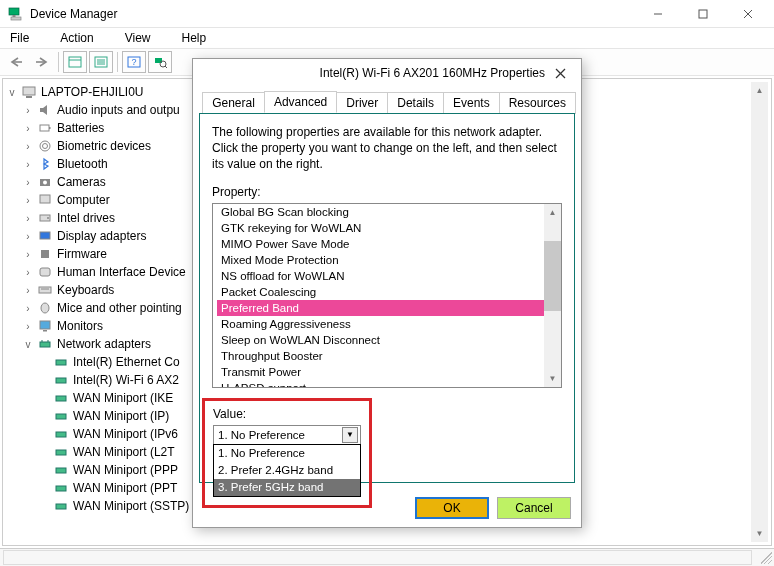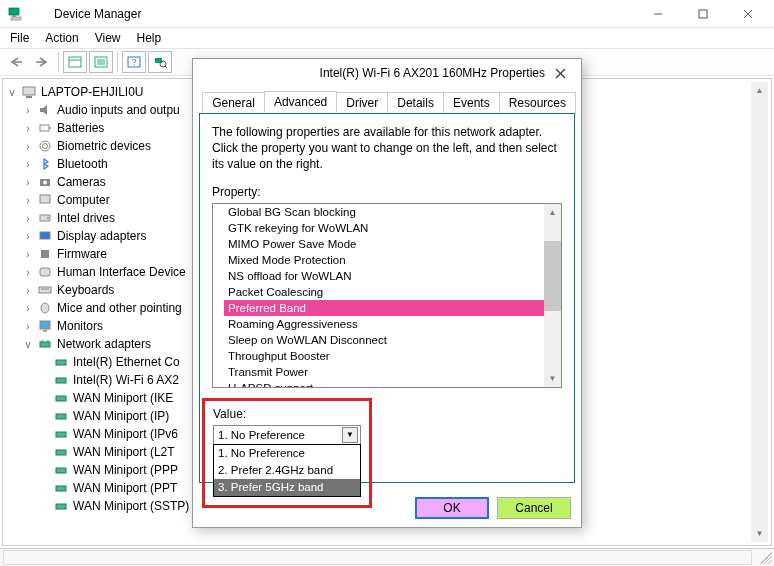--- a/index.html
+++ b/index.html
@@ -13,32 +13,31 @@
     height: 566px;
     overflow: hidden;
     position: relative;
   }
   .titlebar {
     height: 28px;
     display: flex;
     align-items: center;
     padding: 0 4px 0 8px;
     border-bottom: 1px solid #e5e5e5;
-    gap: 24px;
   }
   .titlebar .icon { width:16px; height:16px; margin-right:6px; display:flex; align-items:center; justify-content:center; }
   .titlebar .title { flex:1; }
   .winbtns { display:flex; }
   .winbtn { width:45px; height:28px; display:flex; align-items:center; justify-content:center; color:#555; }
   .menubar {
     height: 20px;
     display:flex;
     align-items:center;
     padding: 0 4px;
-    gap: 4px;
+    gap: 19px;
   }
   .menubar span { padding: 2px 6px; }
   .toolbar {
     height: 28px;
     border-top:1px solid #e5e5e5;
     border-bottom:1px solid #e5e5e5;
     display:flex;
     align-items:center;
     padding: 0 4px;
     gap:2px;
@@ -136,21 +135,21 @@
   .col-left { flex:1; }
   .col-right { width:150px; position:relative;}
   .collabel { margin-bottom:4px; display:block;}
   .listbox {
     border:1px solid #888;
     height:185px;
     overflow:hidden;
     position:relative;
     background:#fff;
   }
-  .listbox-inner { position:absolute; left:11px; top:0; right:17px; }
+  .listbox-inner { position:absolute; left:4px; top:0; right:17px; }
   .li { padding:1px 4px; white-space:nowrap; font-size:11.5px; line-height:14px;}
   .li.selected { background:#ec4899; color:#fff;}
   .lb-scroll { position:absolute; right:0; top:0; bottom:0; width:17px; background:#f0f0f0; display:flex; flex-direction:column;}
   .lb-thumb { background:#c8c8c8; width:100%; height:70px; margin-top:20px;}
   .val-wrap {
     border:3px solid #d9252a;
     padding:6px 8px 8px 8px;
     position:absolute;
     left:-10px; top:-8px; right:-10px;
   }
@@ -174,21 +173,21 @@
   .dlg-buttons {
     display:flex; justify-content:flex-end; gap:8px;
     padding:8px 10px;
   }
   .btn {
     min-width:74px; height:22px;
     border:1px solid #aaa;
     background:#bef264;
     display:flex; align-items:center; justify-content:center;
   }
-  .btn.primary { border:2px solid #1e74d2; background:#f0abfc;}
+  .btn.primary { border:2px solid #1e74d2; background:#eab308;}
 </style>
 </head>
 <body>
 
 <div class="titlebar">
   <span class="icon">
     <svg width="16" height="16" viewBox="0 0 16 16">
         <rect x="1" y="2" width="10" height="7" fill="#0a6" stroke="#064" stroke-width="0.7"></rect>
         <rect x="3" y="11" width="10" height="3" fill="#ccc" stroke="#888" stroke-width="0.7"></rect>
         <rect x="4.5" y="9" width="3" height="2" fill="#888"></rect>

